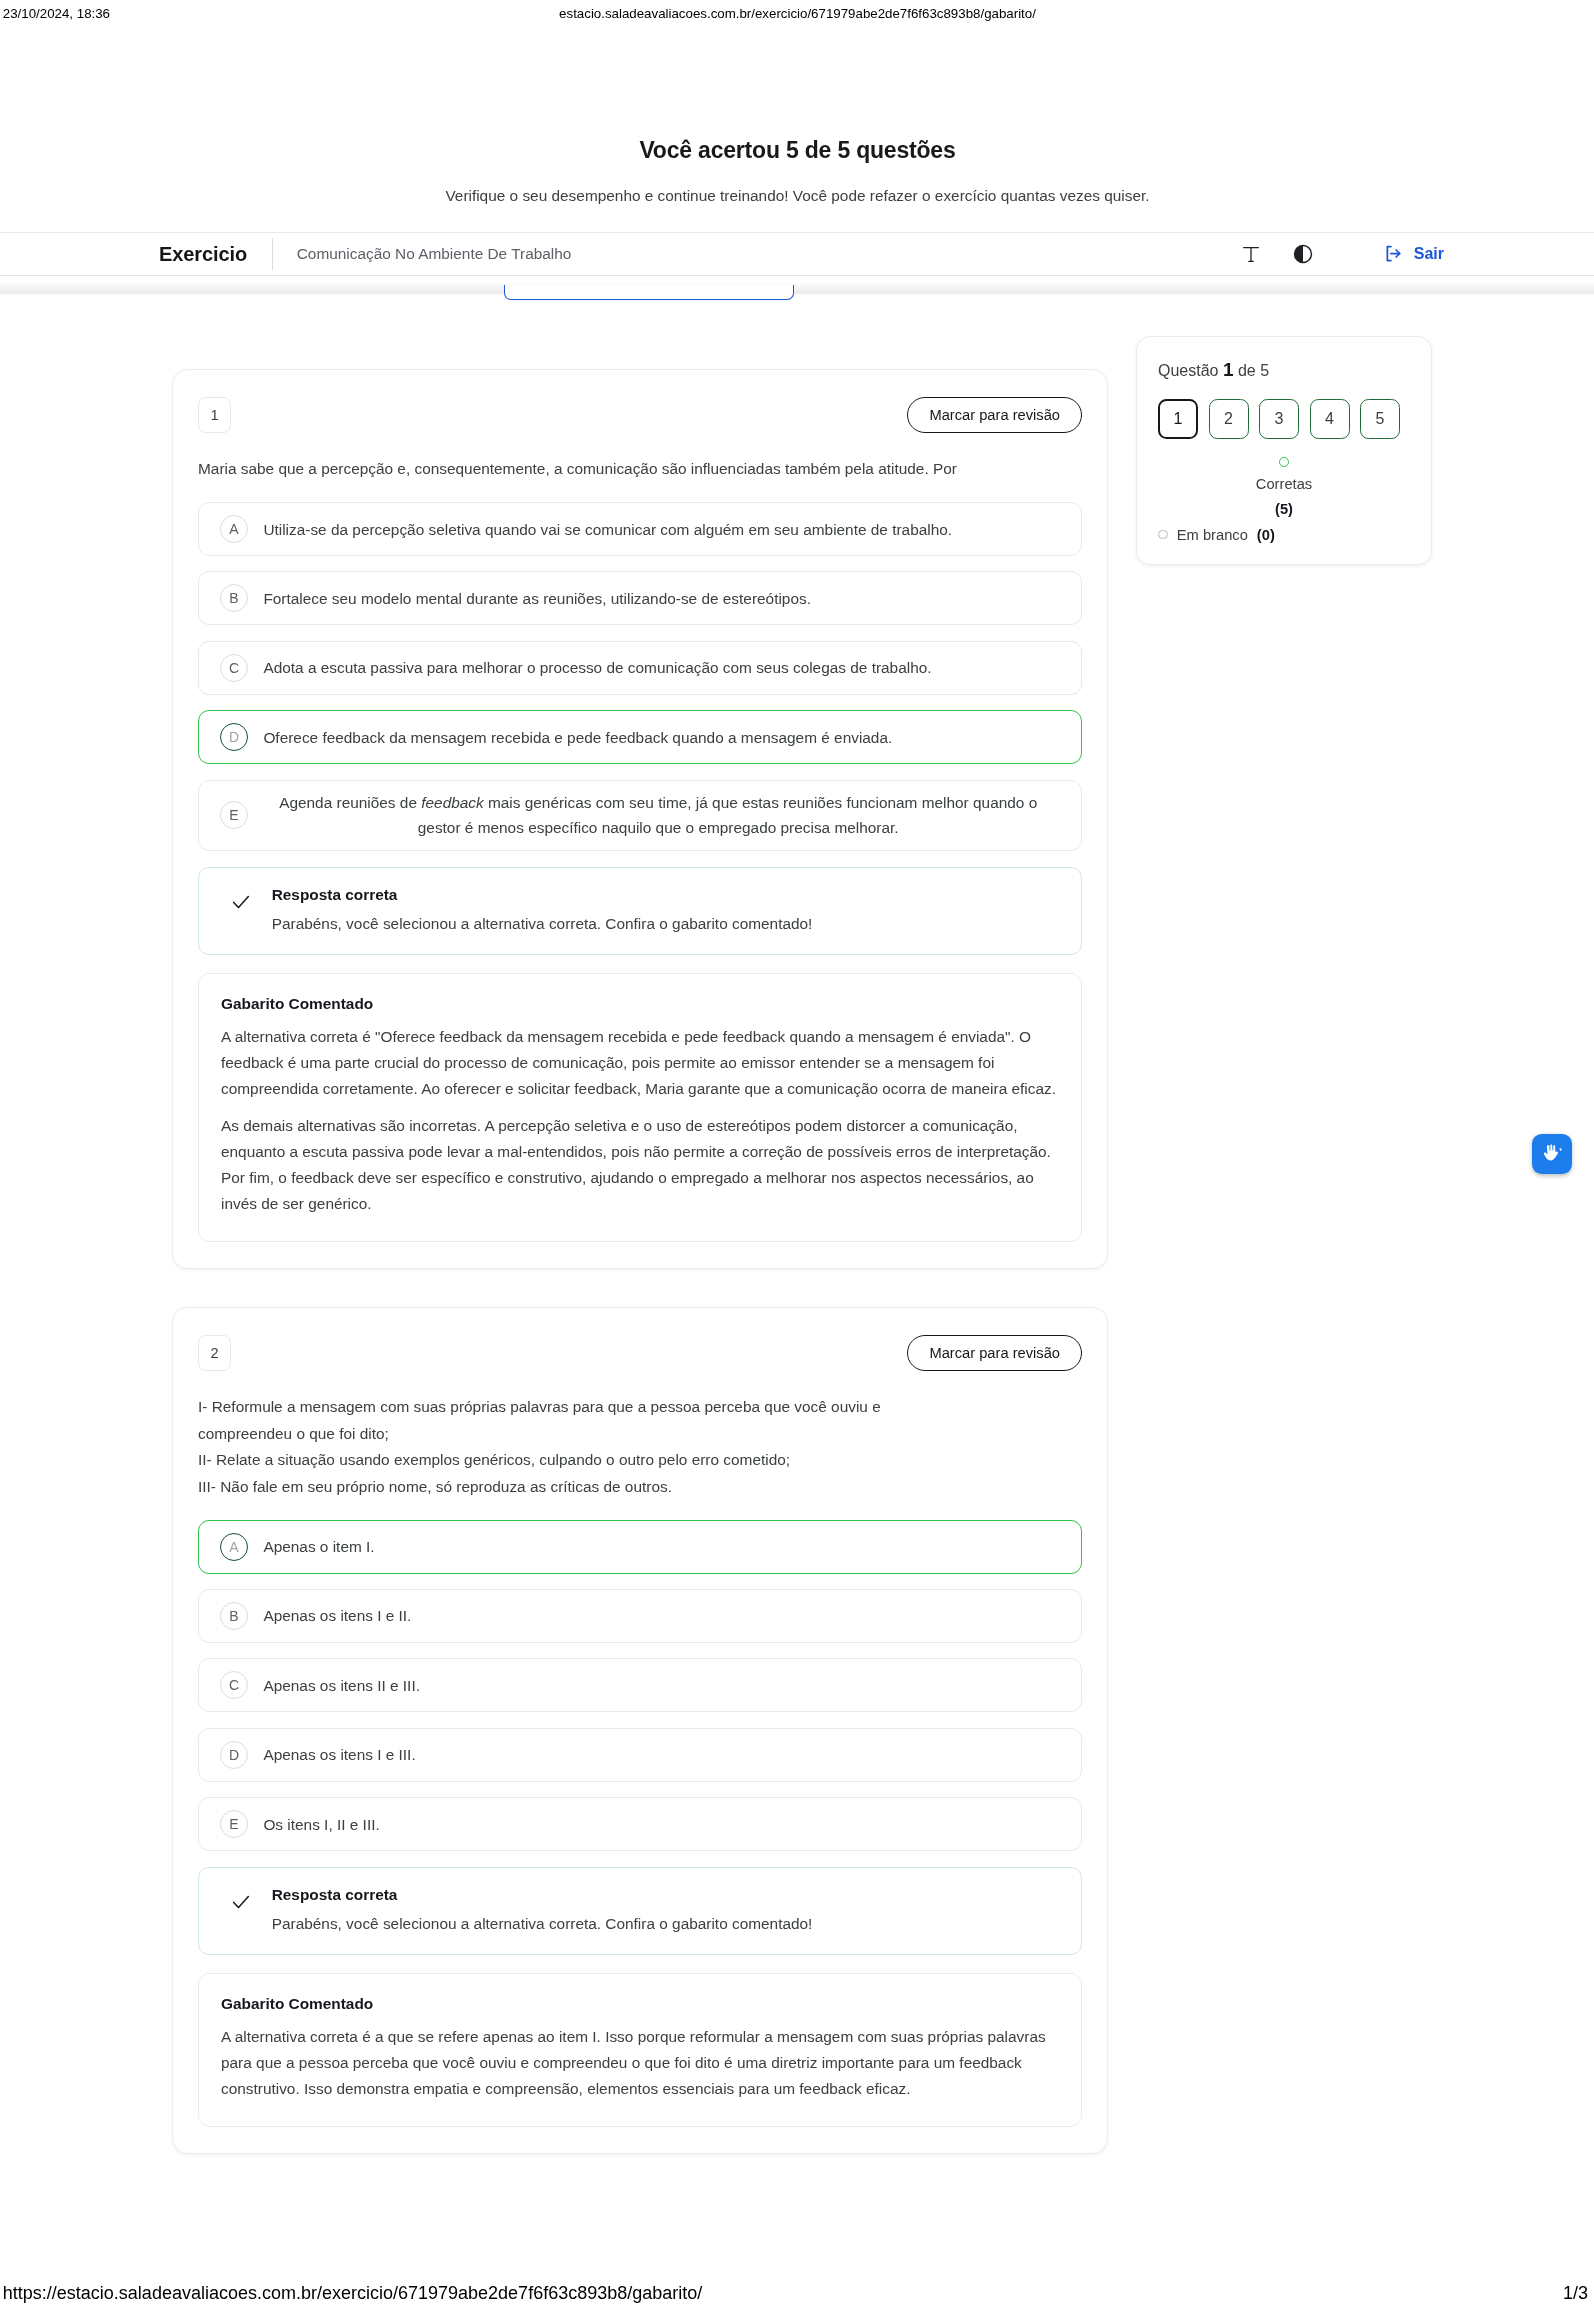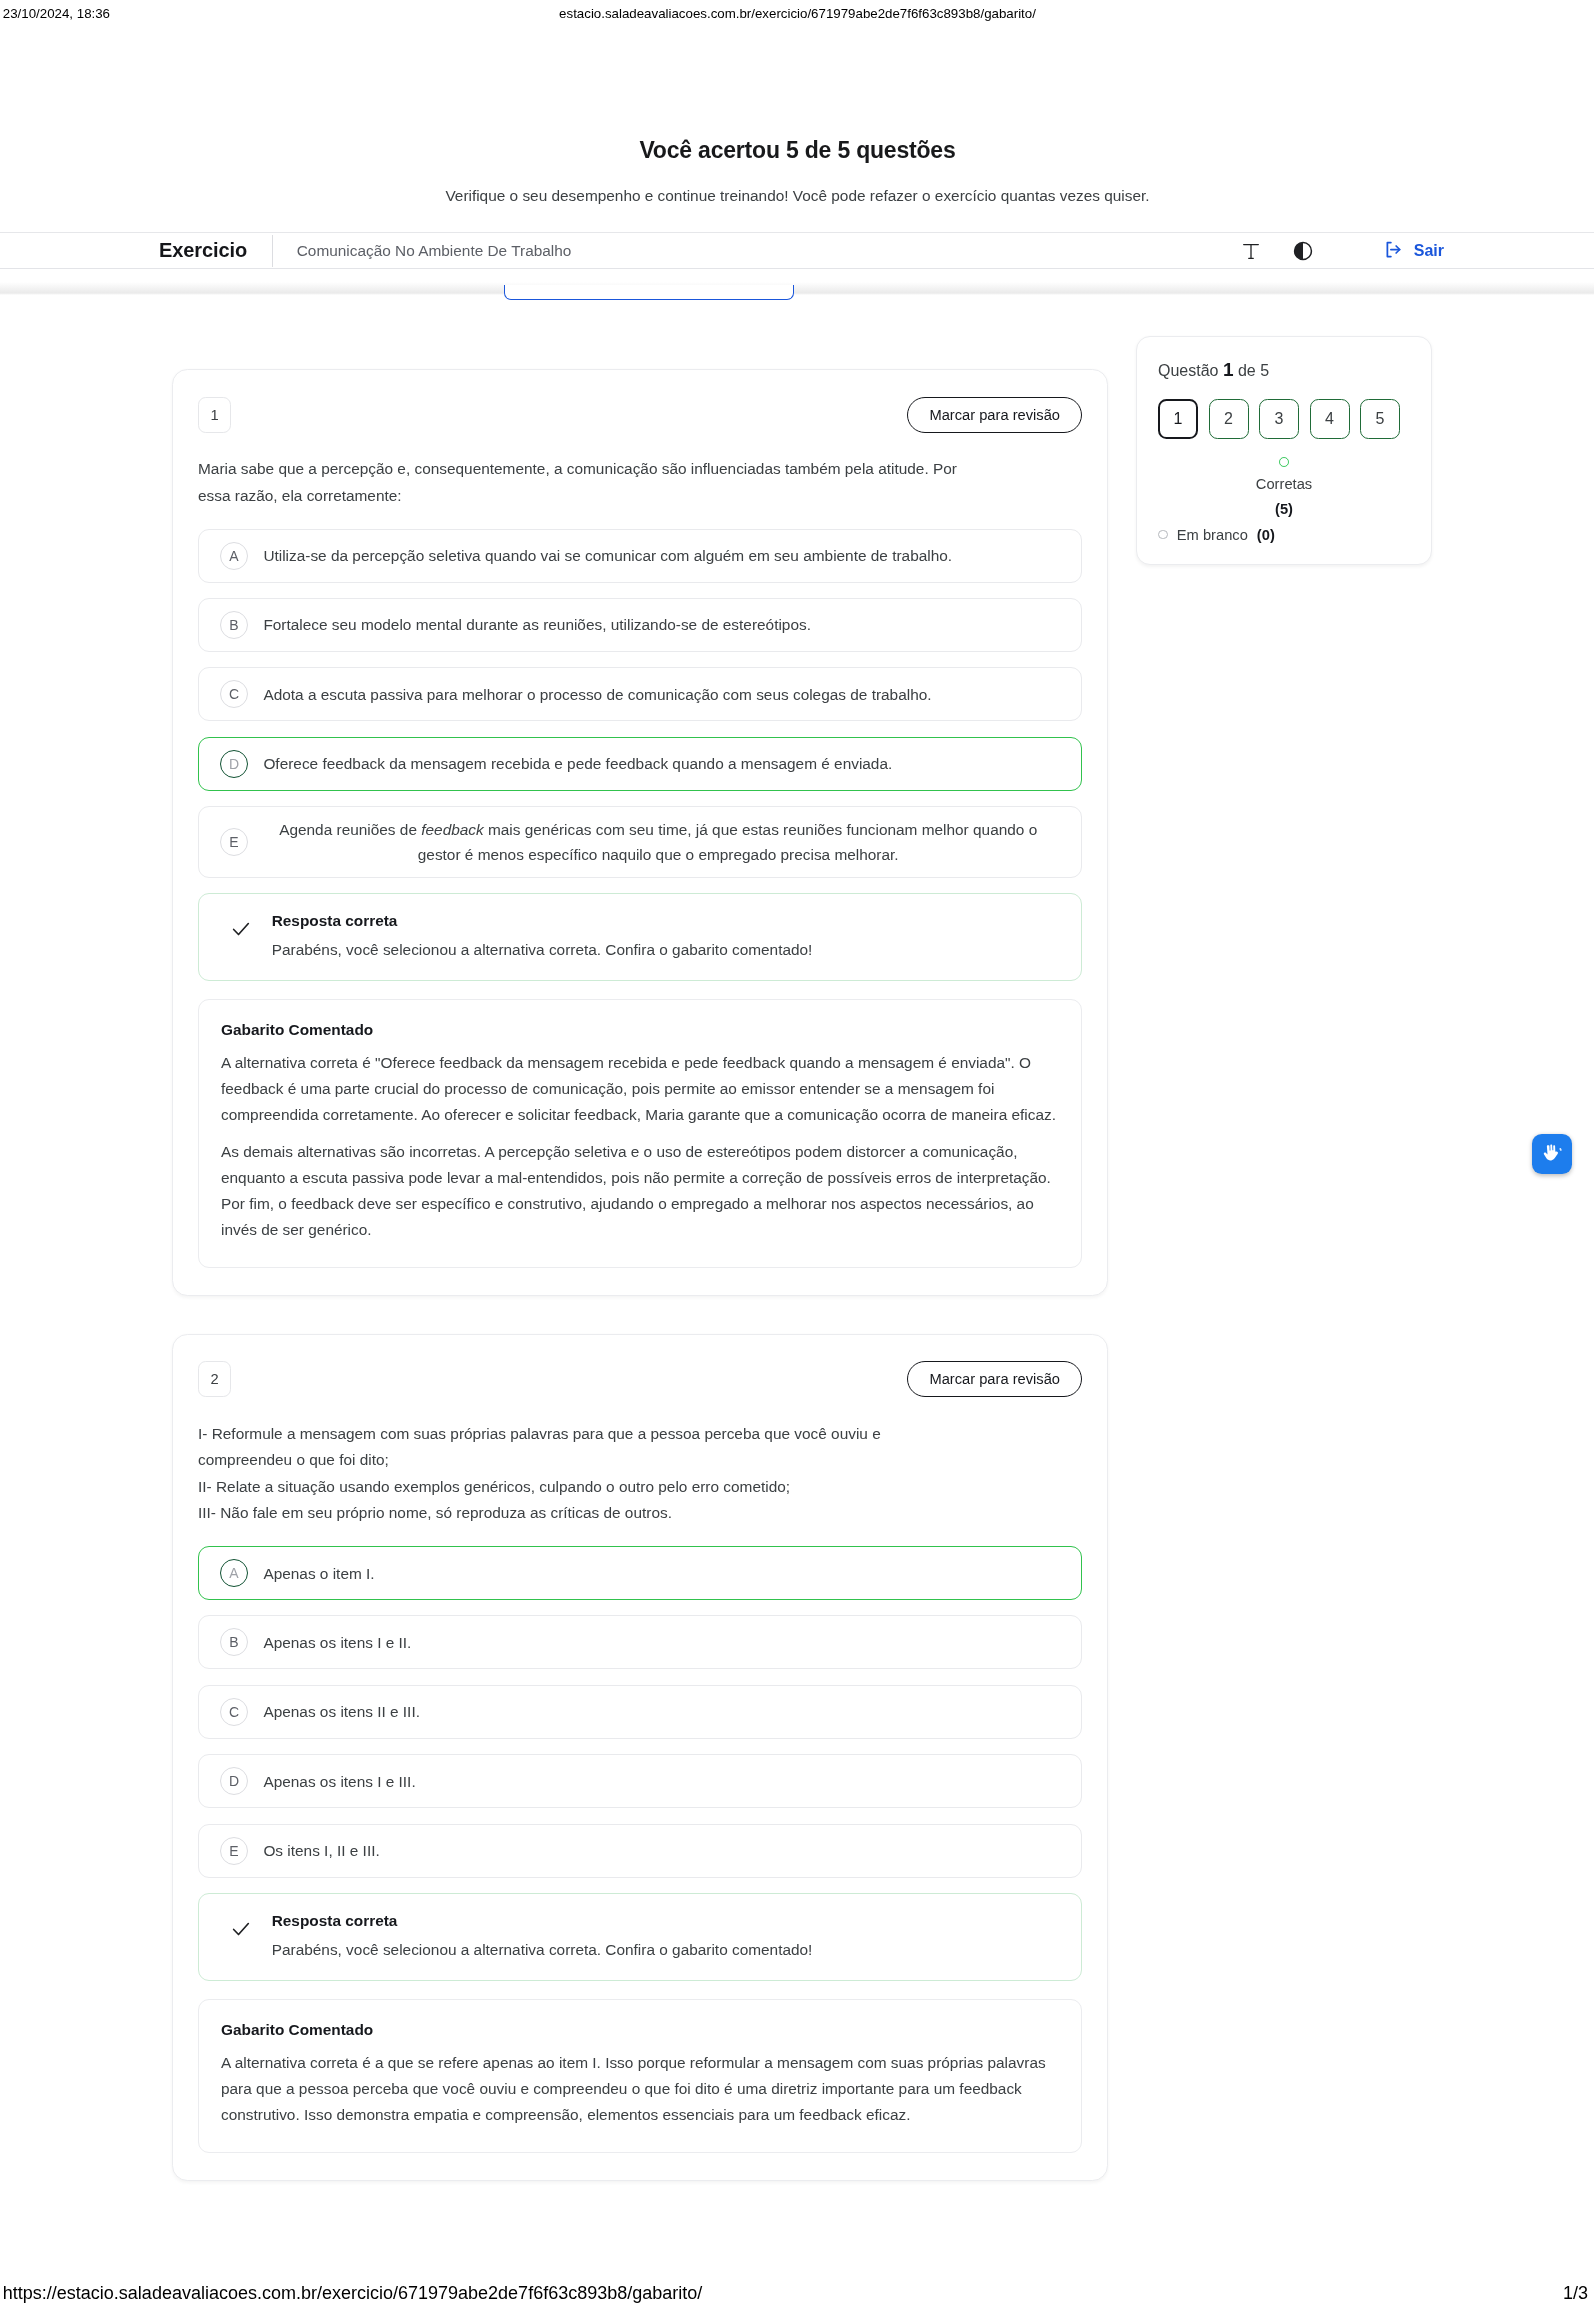--- a/index.html
+++ b/index.html
@@ -31,21 +31,21 @@
   .hero { position: absolute; top: 137px; left: 0; width: 1595px; text-align: center; }
   .hero-title {
     font-size: 23px; font-weight: bold; color: #18191b; letter-spacing: -0.2px;
   }
   .hero-sub {
     margin-top: 23px; font-size: 15.4px; color: #3c4043; font-weight: 400;
   }
 
   
   .appbar {
-    position: absolute; top: 232px; left: 0; width: 1595px; height: 37px;
+    position: absolute; top: 232px; left: 0; width: 1595px; height: 44px;
     background: #ffffff;
     border-top: 0.7px solid #e6e7ea;
     border-bottom: 0.7px solid #e3e4e8;
     display: flex; align-items: center;
   }
   .appbar-left { display: flex; align-items: center; height: 100%; margin-left: 159px; }
   .appbar-brand {
     font-size: 20px; font-weight: bold; color: #15161a; letter-spacing: -0.1px;
   }
   .appbar-divider {
@@ -252,21 +252,20 @@
   <div class="col-main">
 
     <div class="qcard">
       <div class="qcard-head">
         <div class="q-number">1</div>
         <button class="mark-btn">Marcar para revisão</button>
       </div>
 
       <div class="q-stem">
         <span class="line">Maria sabe que a percepção e, consequentemente, a comunicação são influenciadas também pela atitude. Por</span>
-        <span class="line">essa razão, ela corretamente:</span>
       </div>
 
       <div class="opts">
         <div class="opt">
           <span class="opt-letter">A</span>
           <span class="opt-text">Utiliza-se da percepção seletiva quando vai se comunicar com alguém em seu ambiente de trabalho.</span>
         </div>
         <div class="opt">
           <span class="opt-letter">B</span>
           <span class="opt-text">Fortalece seu modelo mental durante as reuniões, utilizando-se de estereótipos.</span>

